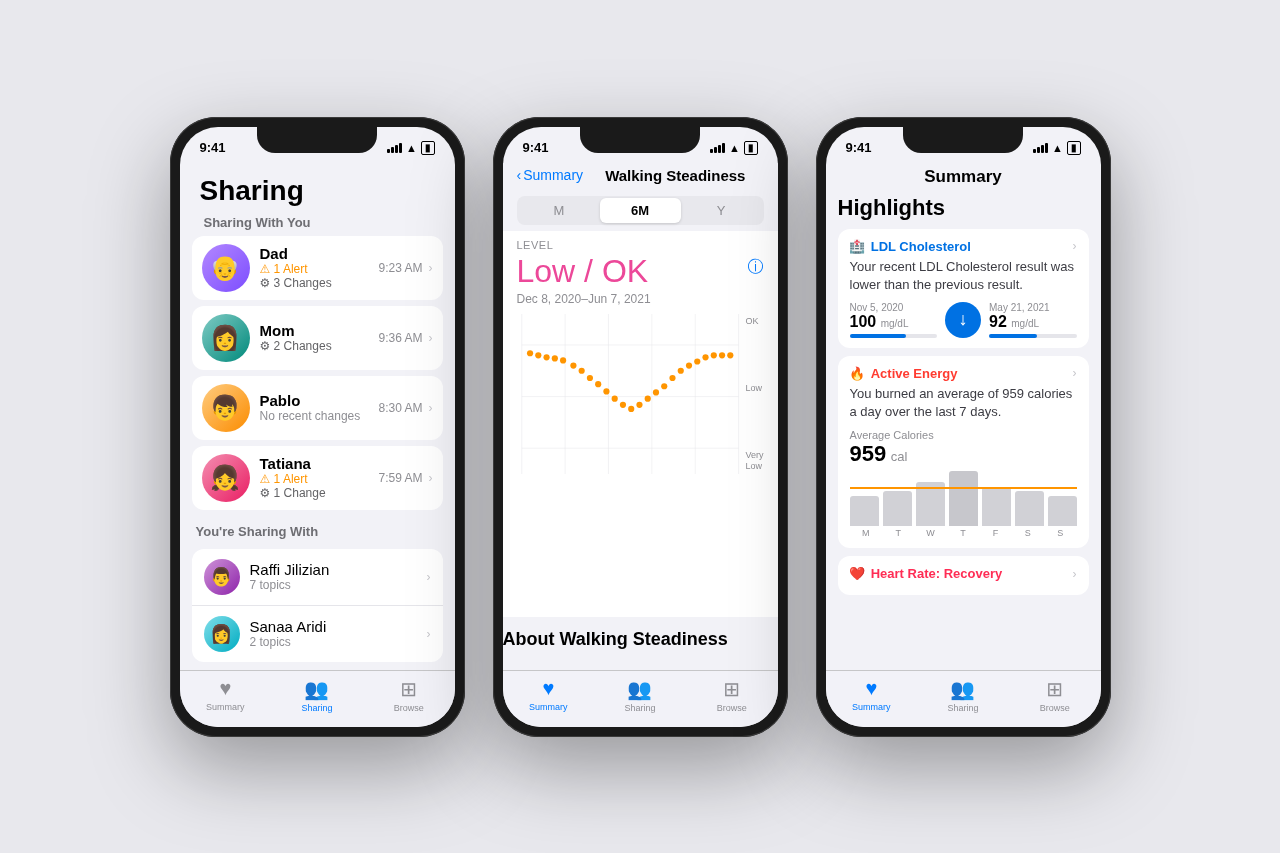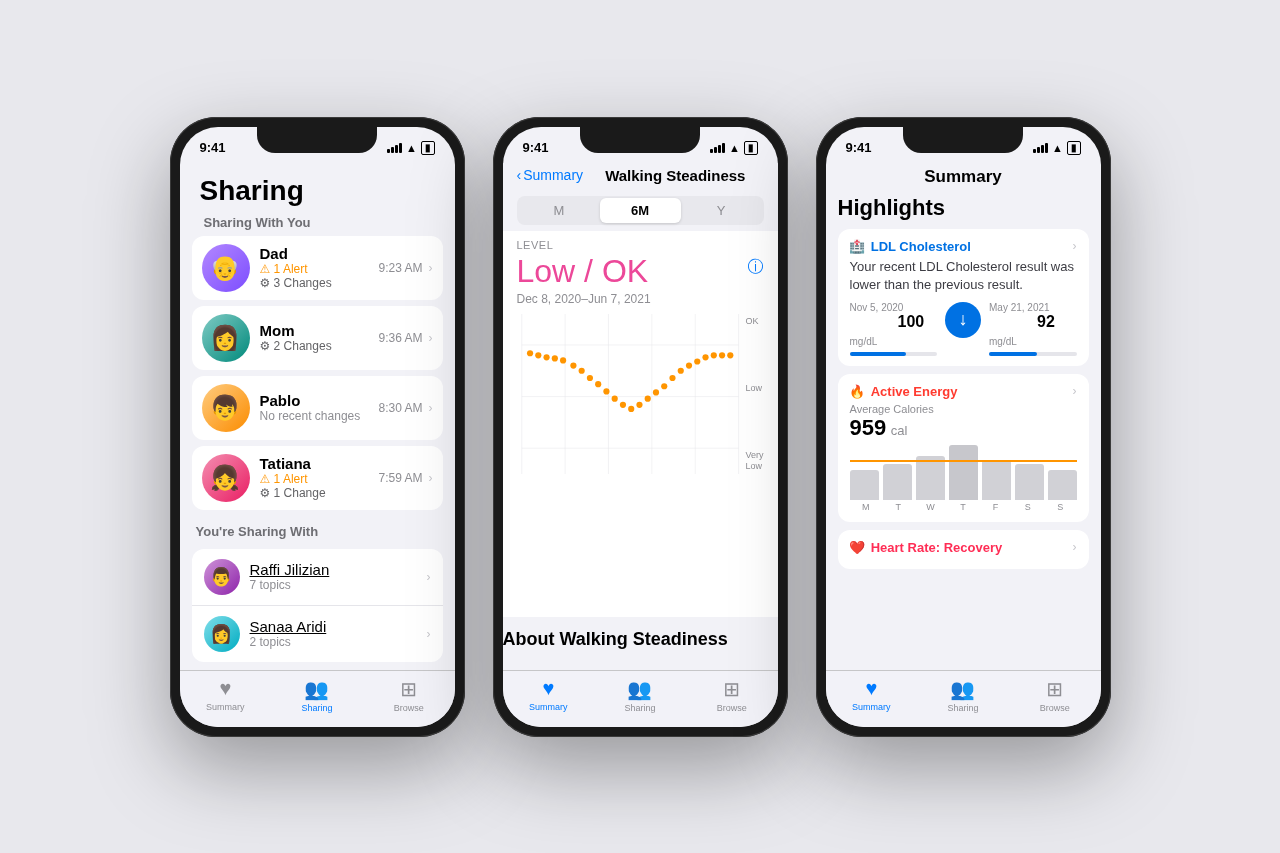--- a/index.html
+++ b/index.html
@@ -138,21 +138,21 @@
     }
     .sharing-person {
       display: flex;
       align-items: center;
       padding: 10px 12px;
       gap: 10px;
       border-bottom: 0.5px solid #e5e5ea;
     }
     .sharing-person:last-child { border-bottom: none; }
     .sharing-person-info { flex: 1; }
-    .sharing-person-name { font-size: 15px; font-weight: 500; color: #000; text-decoration: underline; }
+    .sharing-person-name { font-size: 15px; font-weight: 500; color: #000; }
     .sharing-person-sub { font-size: 12px; color: #8e8e93; }
 
     
     .tab-bar {
       display: flex;
       background: rgba(242,242,247,0.9);
       border-top: 0.5px solid #c6c6c8;
       padding: 6px 0 14px;
       flex-shrink: 0;
     }
@@ -269,21 +269,21 @@
     .highlight-desc { font-size: 13px; color: #3c3c43; line-height: 1.4; margin-bottom: 8px; }
 
     .ldl-comparison {
       display: flex;
       align-items: flex-start;
       gap: 8px;
       margin-top: 6px;
     }
     .ldl-side { flex: 1; }
     .ldl-date { font-size: 10px; color: #8e8e93; }
-    .ldl-value { font-size: 16px; font-weight: 600; color: #000; margin-left: 48px; }
+    .ldl-value { font-size: 16px; font-weight: 600; color: #000; }
     .ldl-unit { font-size: 10px; color: #8e8e93; }
     .ldl-bar-wrap { height: 4px; background: #e5e5ea; border-radius: 2px; margin-top: 3px; }
     .ldl-bar { height: 4px; background: #0071e3; border-radius: 2px; }
     .ldl-arrow {
       width: 36px;
       height: 36px;
       background: #0071e3;
       border-radius: 50%;
       display: flex;
       align-items: center;
@@ -628,20 +628,21 @@
         </div>
 
         <div class="highlight-card">
           <div class="highlight-category">
             <div class="highlight-cat-left cat-energy">
               <span>🔥</span>
               <span>Active Energy</span>
             </div>
             <span class="chevron">›</span>
           </div>
+          <div class="highlight-desc">You burned an average of 959 calories a day over the last 7 days.</div>
 
           <div class="calories-section">
             <div class="cal-label">Average Calories</div>
             <div>
               <span class="cal-value">959</span>
               <span class="cal-unit">cal</span>
             </div>
             <div style="position:relative;">
               <div class="cal-chart">
                 <div class="cal-bar" style="height:55%;background:#d1d1d6"></div>

